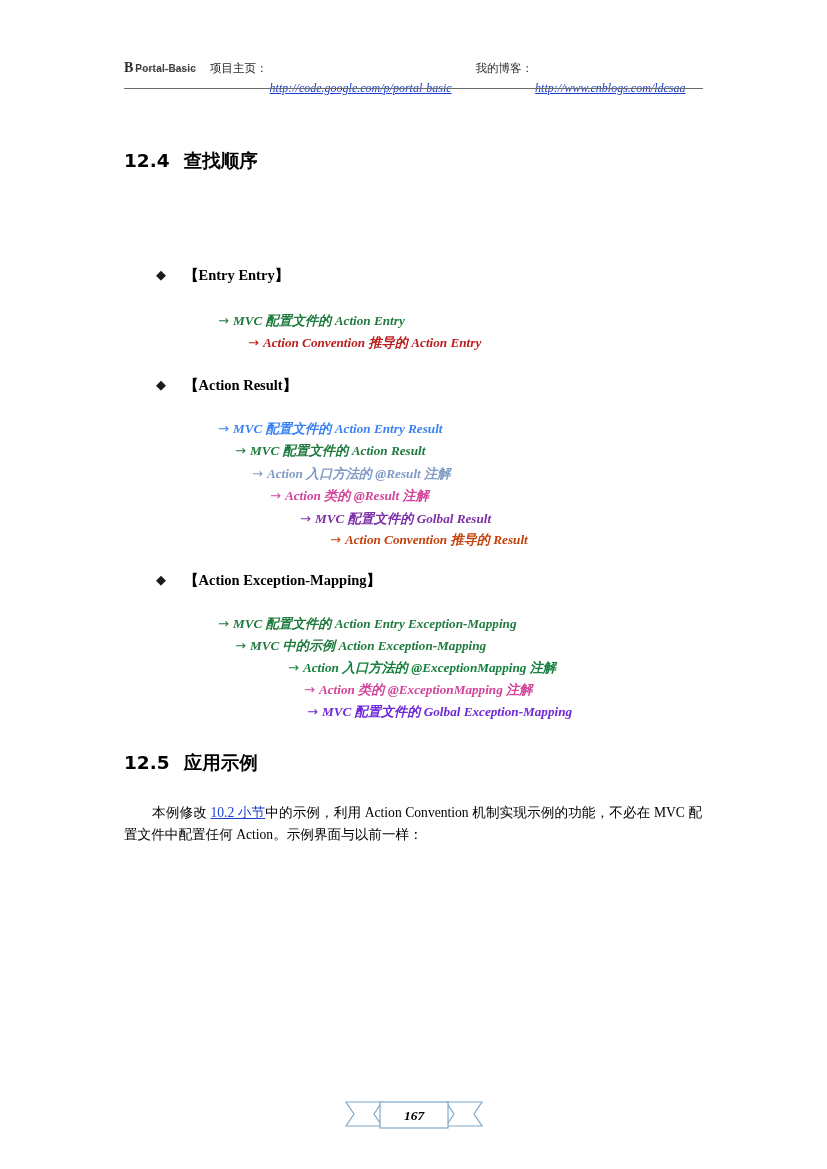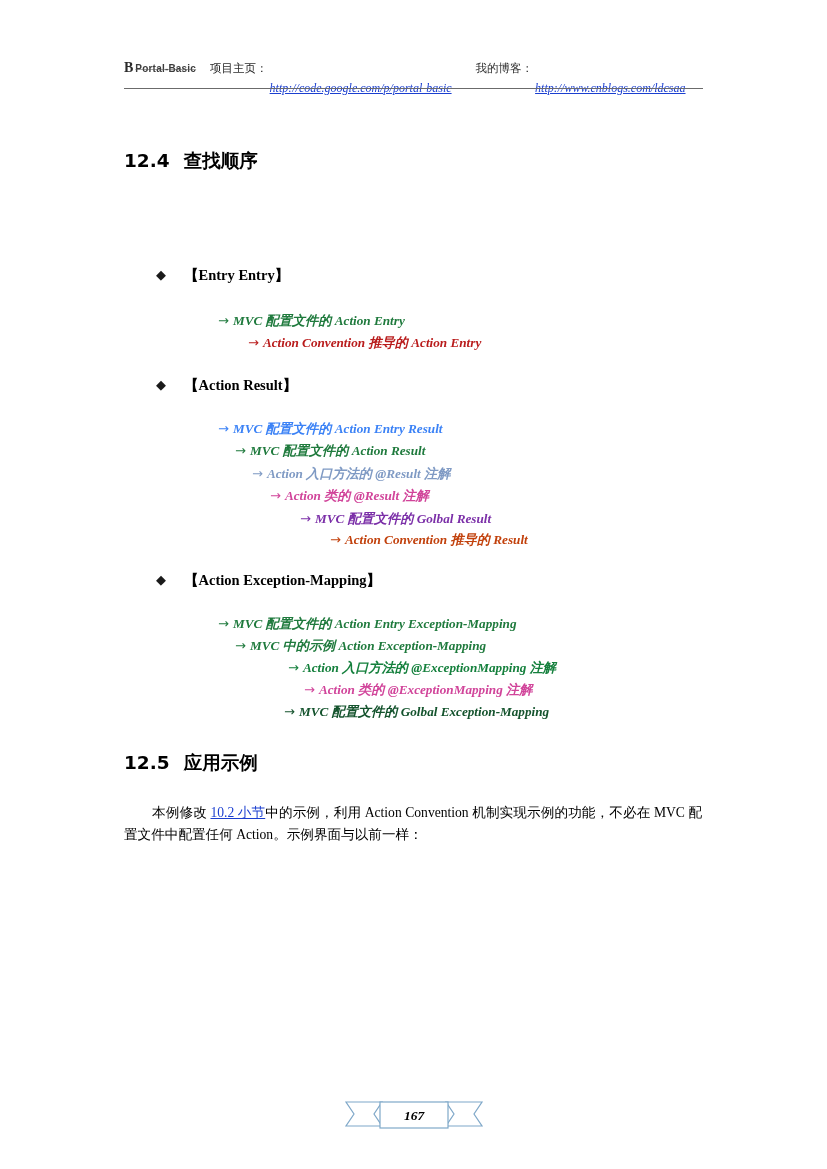--- a/index.html
+++ b/index.html
@@ -233,21 +233,21 @@
   </div>
   <div class="arrow-line" style="left:235px; top:637px; color:#1f7a3d;">
     <span class="ar">→</span><span>MVC 中的示例 Action Exception-Mapping</span>
   </div>
   <div class="arrow-line" style="left:252px; top:659px; color:#15803d;margin-left:36px;">
     <span class="ar">→</span><span>Action 入口方法的 @ExceptionMapping 注解</span>
   </div>
   <div class="arrow-line" style="left:270px; top:681px; color:#d1449a;margin-left:34px;">
     <span class="ar">→</span><span>Action 类的 @ExceptionMapping 注解</span>
   </div>
-  <div class="arrow-line" style="left:284px; top:703px; color:#14532d;">
+  <div class="arrow-line" style="left:307px; top:703px; color:#6d28d9;">
     <span class="ar">→</span><span>MVC 配置文件的 Golbal Exception-Mapping</span>
   </div>
 
   <div class="h-sec" style="left:124px; top:750px;">
     <span class="num">12.5</span><span class="sp"></span><span>应用示例</span>
   </div>
 
   <div class="para" style="left:124px; top:802px; width:578px;">
     <span class="ind"></span><span>本例修改 </span><a class="link-inline" href="#">10.2 小节</a><span>中的示例，利用 Action Convention 机制实现示例的功能，不必在 MVC 配置文件中配置任何 Action。示例界面与以前一样：</span>
   </div>

